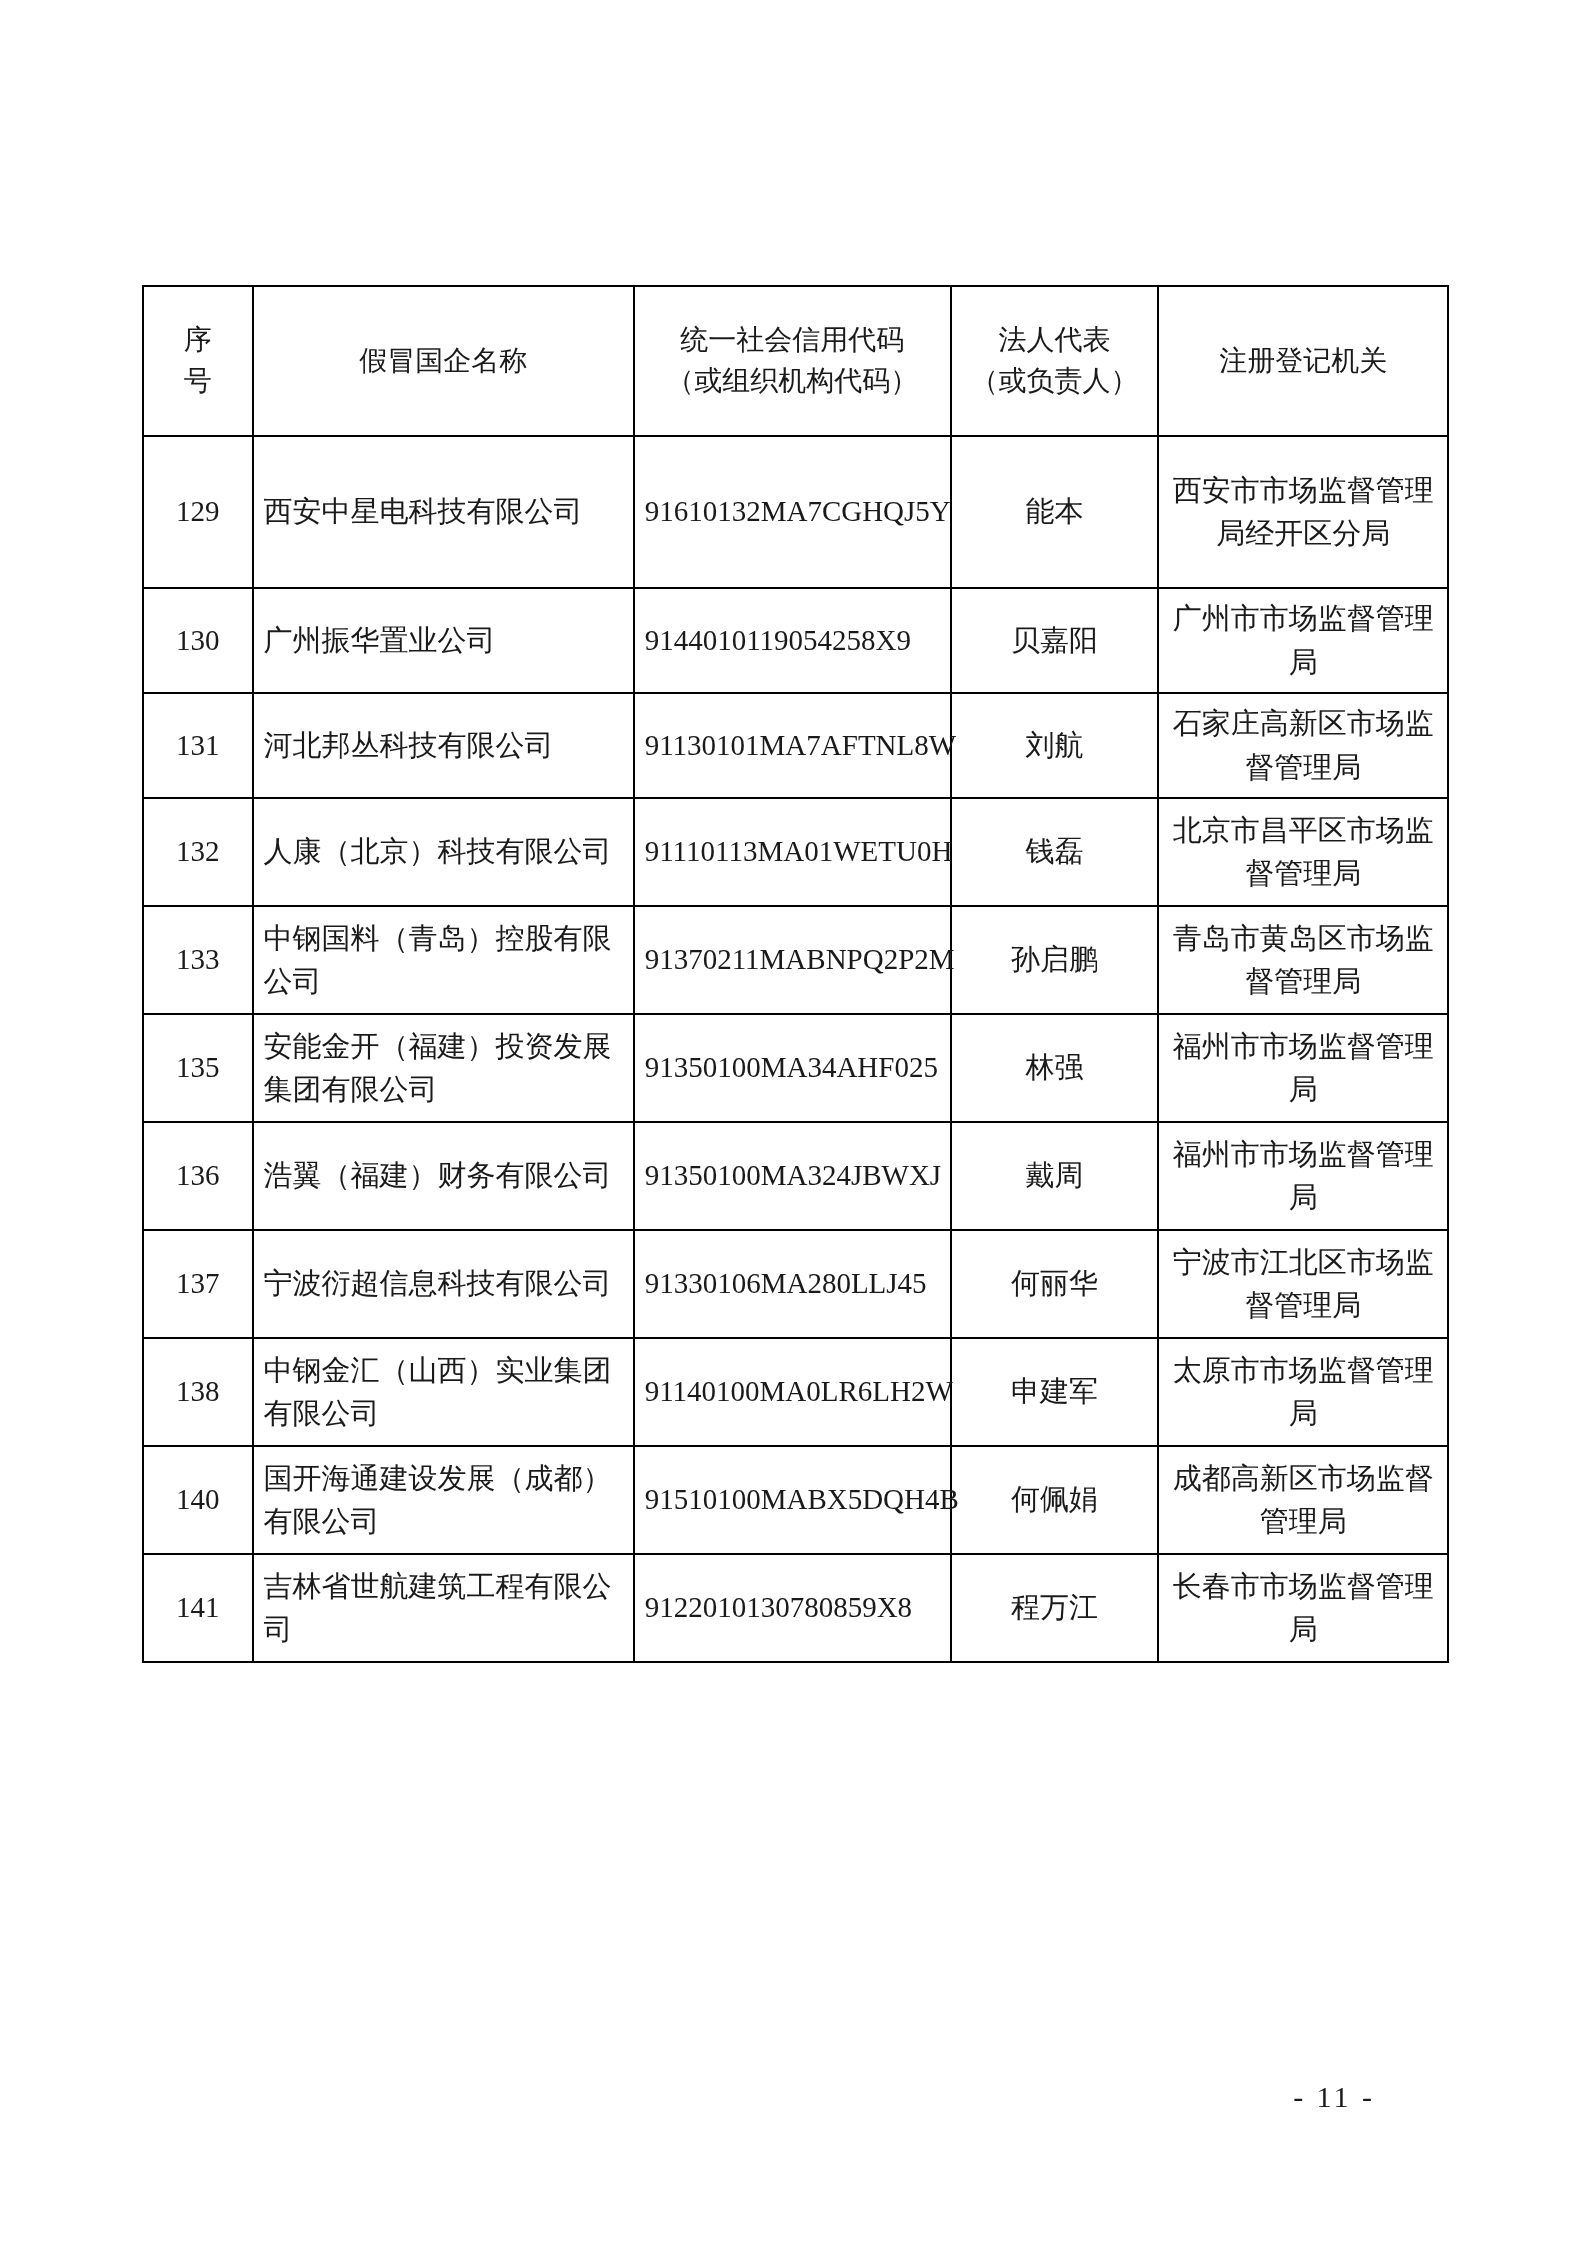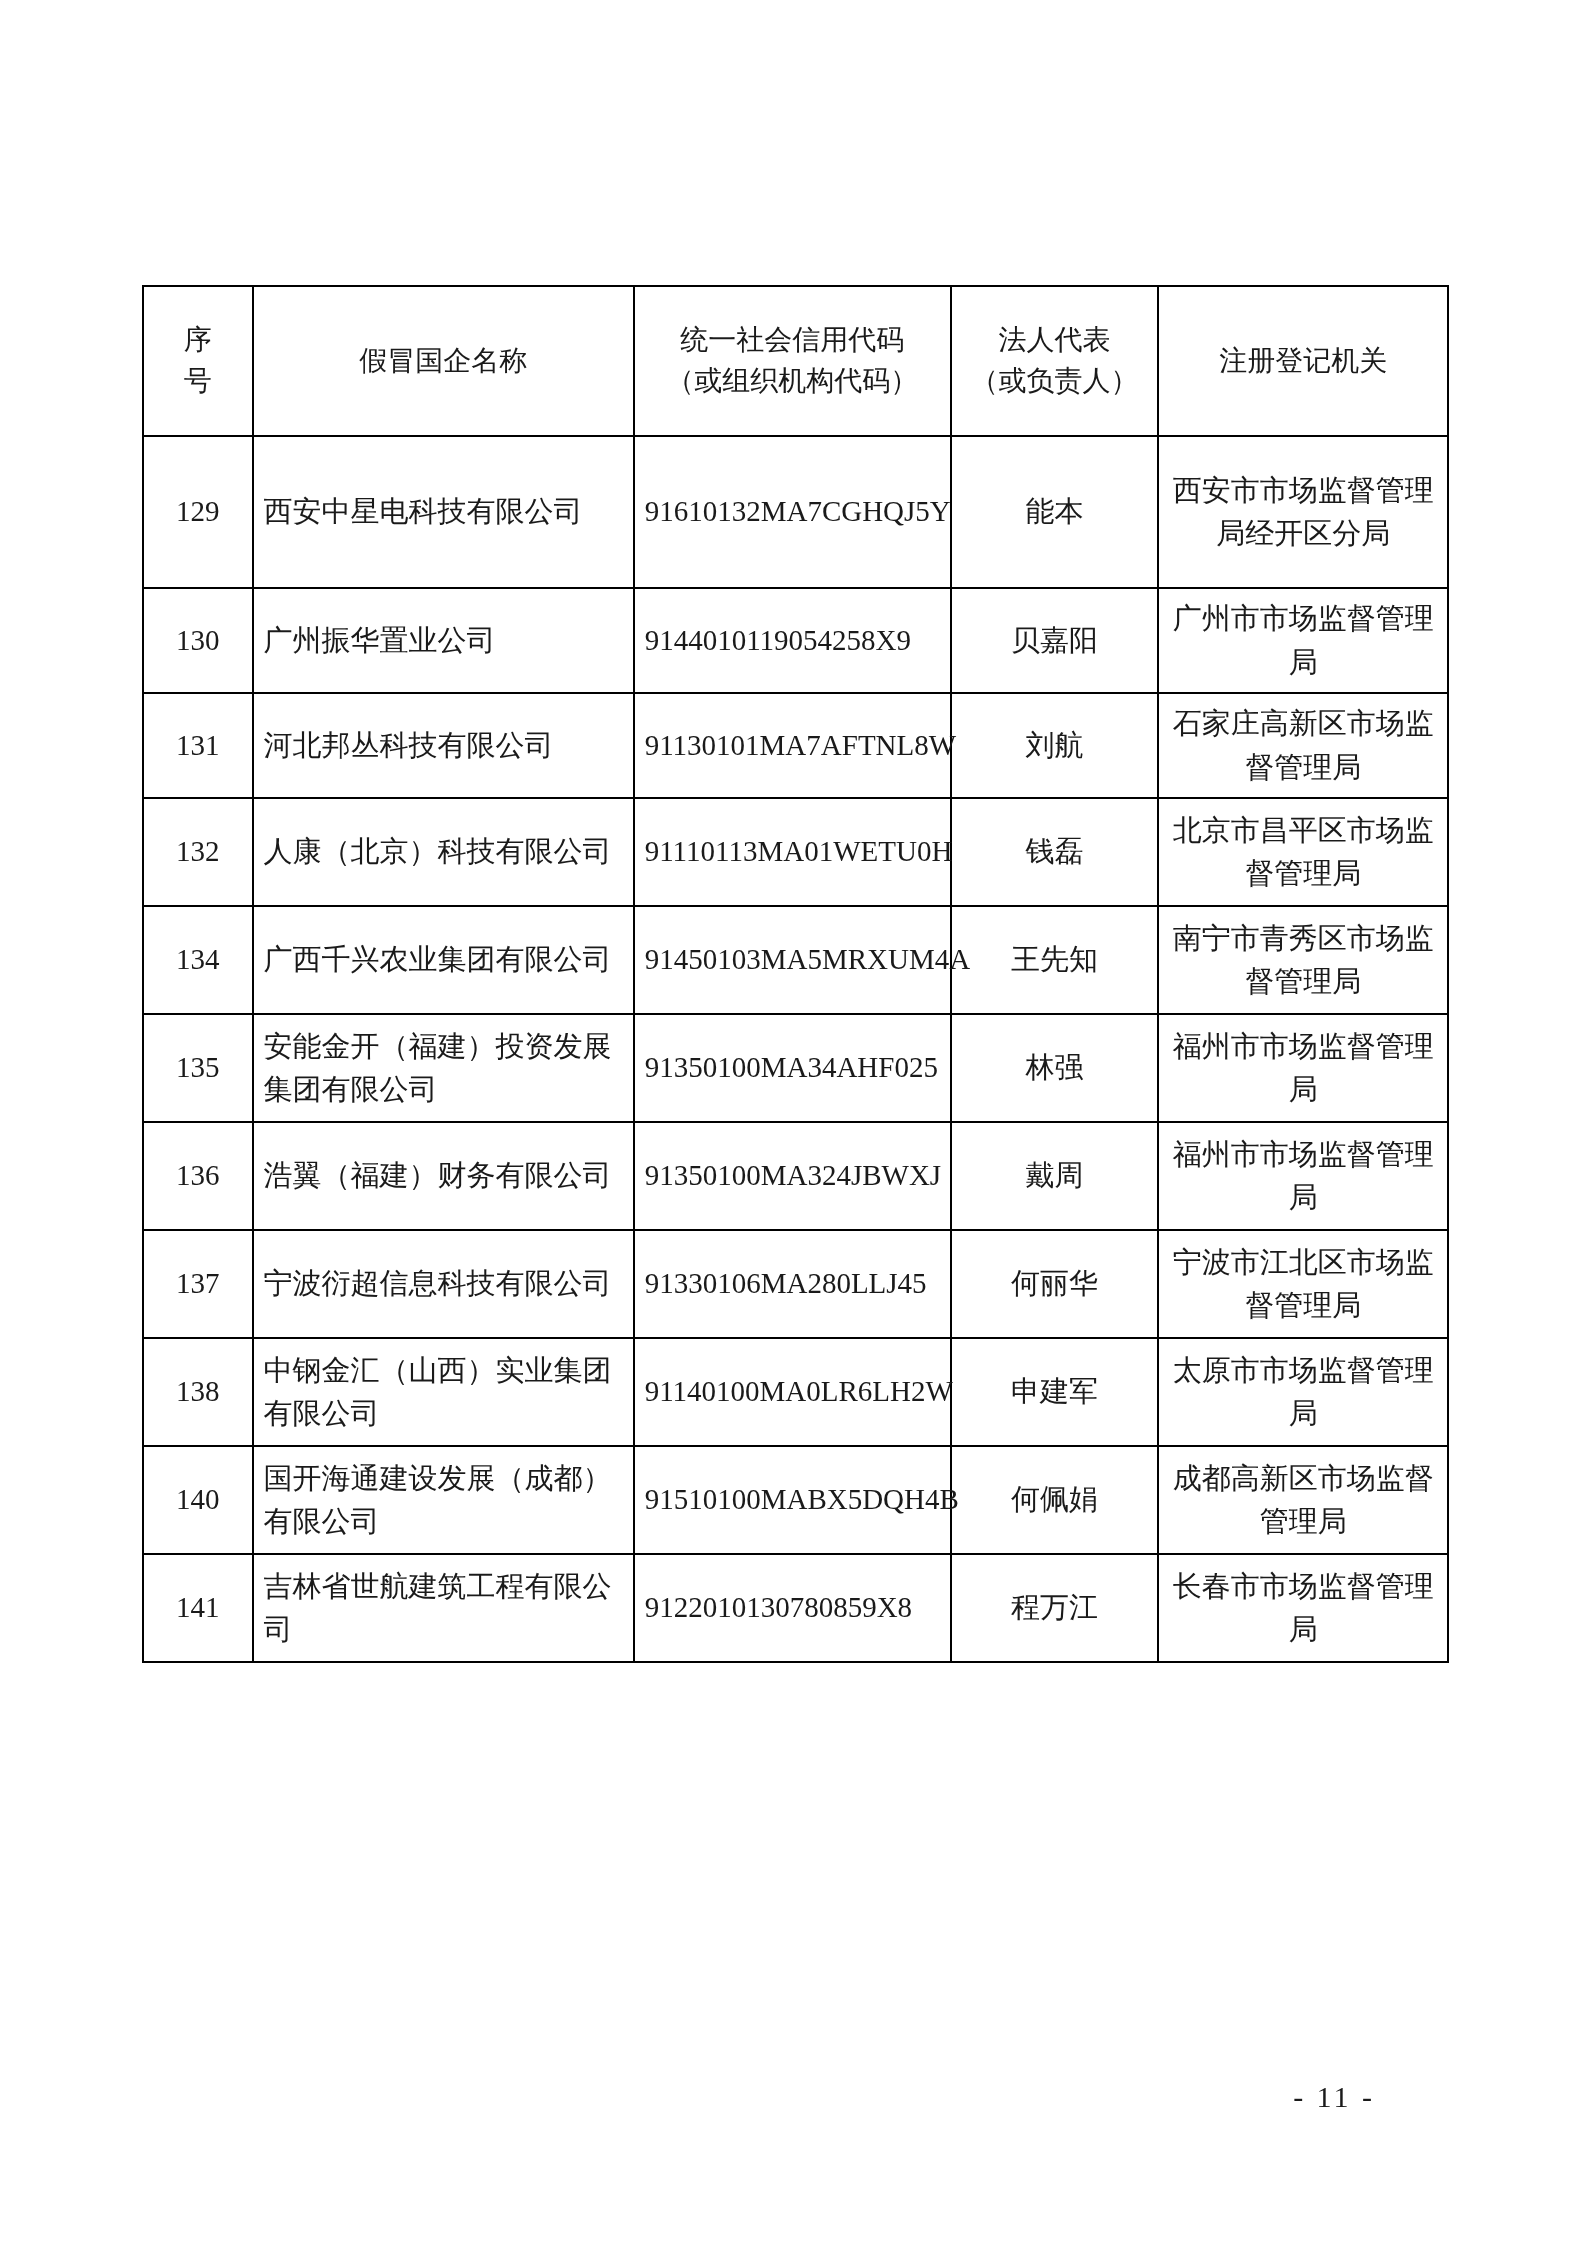--- a/index.html
+++ b/index.html
@@ -122,25 +122,25 @@
           <td class="cell-authority">石家庄高新区市场监督管理局</td>
         </tr>
         <tr>
           <td class="cell-index">132</td>
           <td class="cell-name">人康（北京）科技有限公司</td>
           <td class="cell-code">91110113MA01WETU0H</td>
           <td class="cell-legal">钱磊</td>
           <td class="cell-authority">北京市昌平区市场监督管理局</td>
         </tr>
         <tr>
-          <td class="cell-index">134</td>
-          <td class="cell-name">广西千兴农业集团有限公司</td>
-          <td class="cell-code">91450103MA5MRXUM4A</td>
-          <td class="cell-legal">王先知</td>
-          <td class="cell-authority">南宁市青秀区市场监督管理局</td>
+          <td class="cell-index">133</td>
+          <td class="cell-name">中钢国料（青岛）控股有限公司</td>
+          <td class="cell-code">91370211MABNPQ2P2M</td>
+          <td class="cell-legal">孙启鹏</td>
+          <td class="cell-authority">青岛市黄岛区市场监督管理局</td>
         </tr>
         <tr>
           <td class="cell-index">135</td>
           <td class="cell-name">安能金开（福建）投资发展集团有限公司</td>
           <td class="cell-code">91350100MA34AHF025</td>
           <td class="cell-legal">林强</td>
           <td class="cell-authority">福州市市场监督管理局</td>
         </tr>
         <tr>
           <td class="cell-index">136</td>

